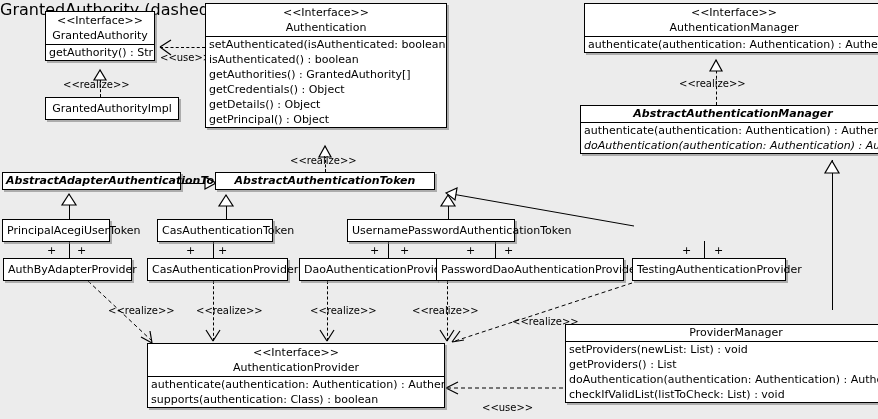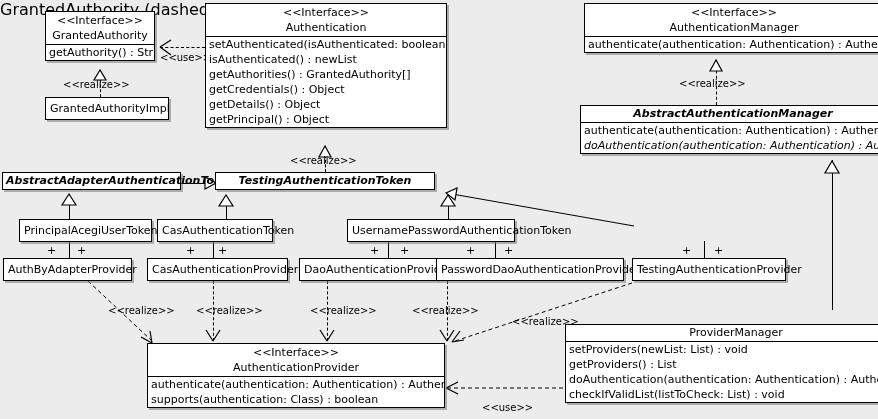--- a/index.html
+++ b/index.html
@@ -217,31 +217,31 @@
   
   <div class="umlbox" style="left:45px; top:11px; width:110px;">
     <div class="stereo">&lt;&lt;Interface&gt;&gt;</div>
     <div class="hdr">GrantedAuthority</div>
     <div class="compartment">
       <div class="member">getAuthority() : String</div>
     </div>
   </div>
 
   
-  <div class="umlbox" style="left:45px; top:97px; width:124px;">
+  <div class="umlbox" style="left:45px; top:97px; width:134px;">
     <div class="simple-name">GrantedAuthorityImpl</div>
   </div>
 
   
   <div class="umlbox" style="left:205px; top:3px; width:242px;">
     <div class="stereo">&lt;&lt;Interface&gt;&gt;</div>
     <div class="hdr">Authentication</div>
     <div class="compartment">
       <div class="member">setAuthenticated(isAuthenticated: boolean) : void</div>
-      <div class="member">isAuthenticated() : newList</div>
+      <div class="member">isAuthenticated() : boolean</div>
       <div class="member">getAuthorities() : GrantedAuthority[]</div>
       <div class="member">getCredentials() : Object</div>
       <div class="member">getDetails() : Object</div>
       <div class="member">getPrincipal() : Object</div>
     </div>
   </div>
 
   
   <div class="umlbox" style="left:584px; top:3px; width:300px;">
     <div class="stereo">&lt;&lt;Interface&gt;&gt;</div>
@@ -260,25 +260,25 @@
     </div>
   </div>
 
   
   <div class="umlbox" style="left:2px; top:172px; width:179px;">
     <div class="hdr name-italic">AbstractAdapterAuthenticationToken</div>
   </div>
 
   
   <div class="umlbox" style="left:215px; top:172px; width:220px;">
-    <div class="hdr name-italic">TestingAuthenticationToken</div>
-  </div>
-
-  
-  <div class="umlbox" style="left:19px; top:219px; width:133px;">
+    <div class="hdr name-italic">AbstractAuthenticationToken</div>
+  </div>
+
+  
+  <div class="umlbox" style="left:2px; top:219px; width:108px;">
     <div class="simple-name">PrincipalAcegiUserToken</div>
   </div>
 
   
   <div class="umlbox" style="left:157px; top:219px; width:116px;">
     <div class="simple-name">CasAuthenticationToken</div>
   </div>
 
   
   <div class="umlbox" style="left:347px; top:219px; width:168px;">

